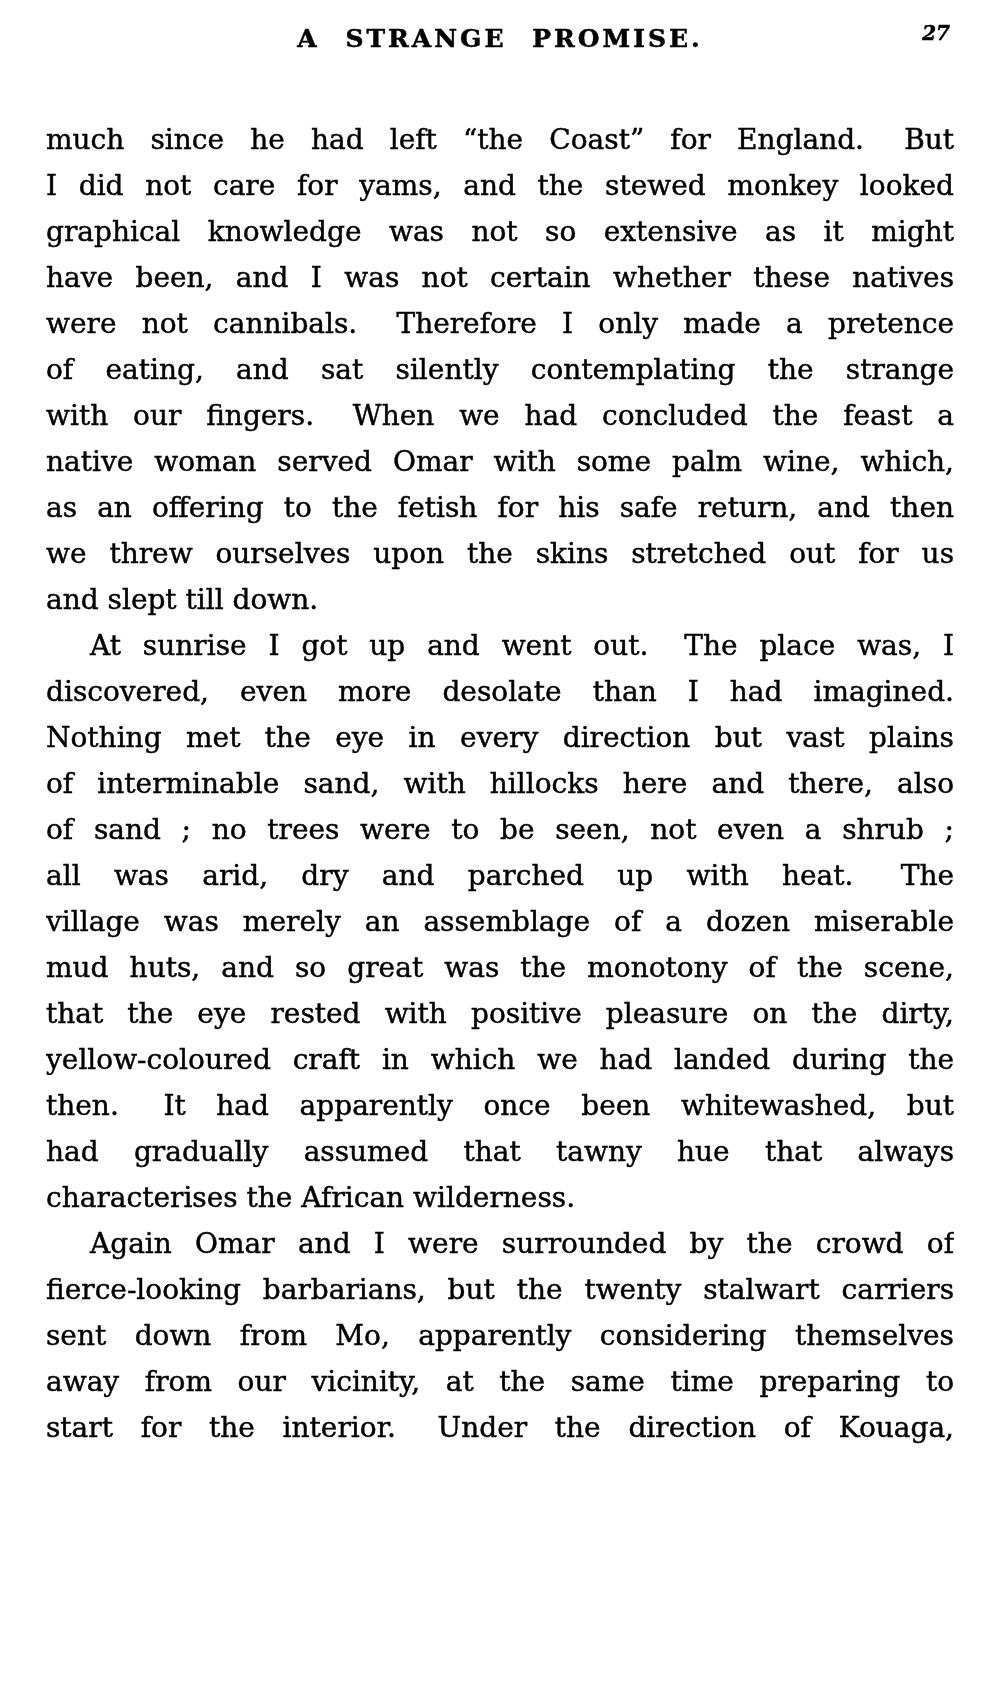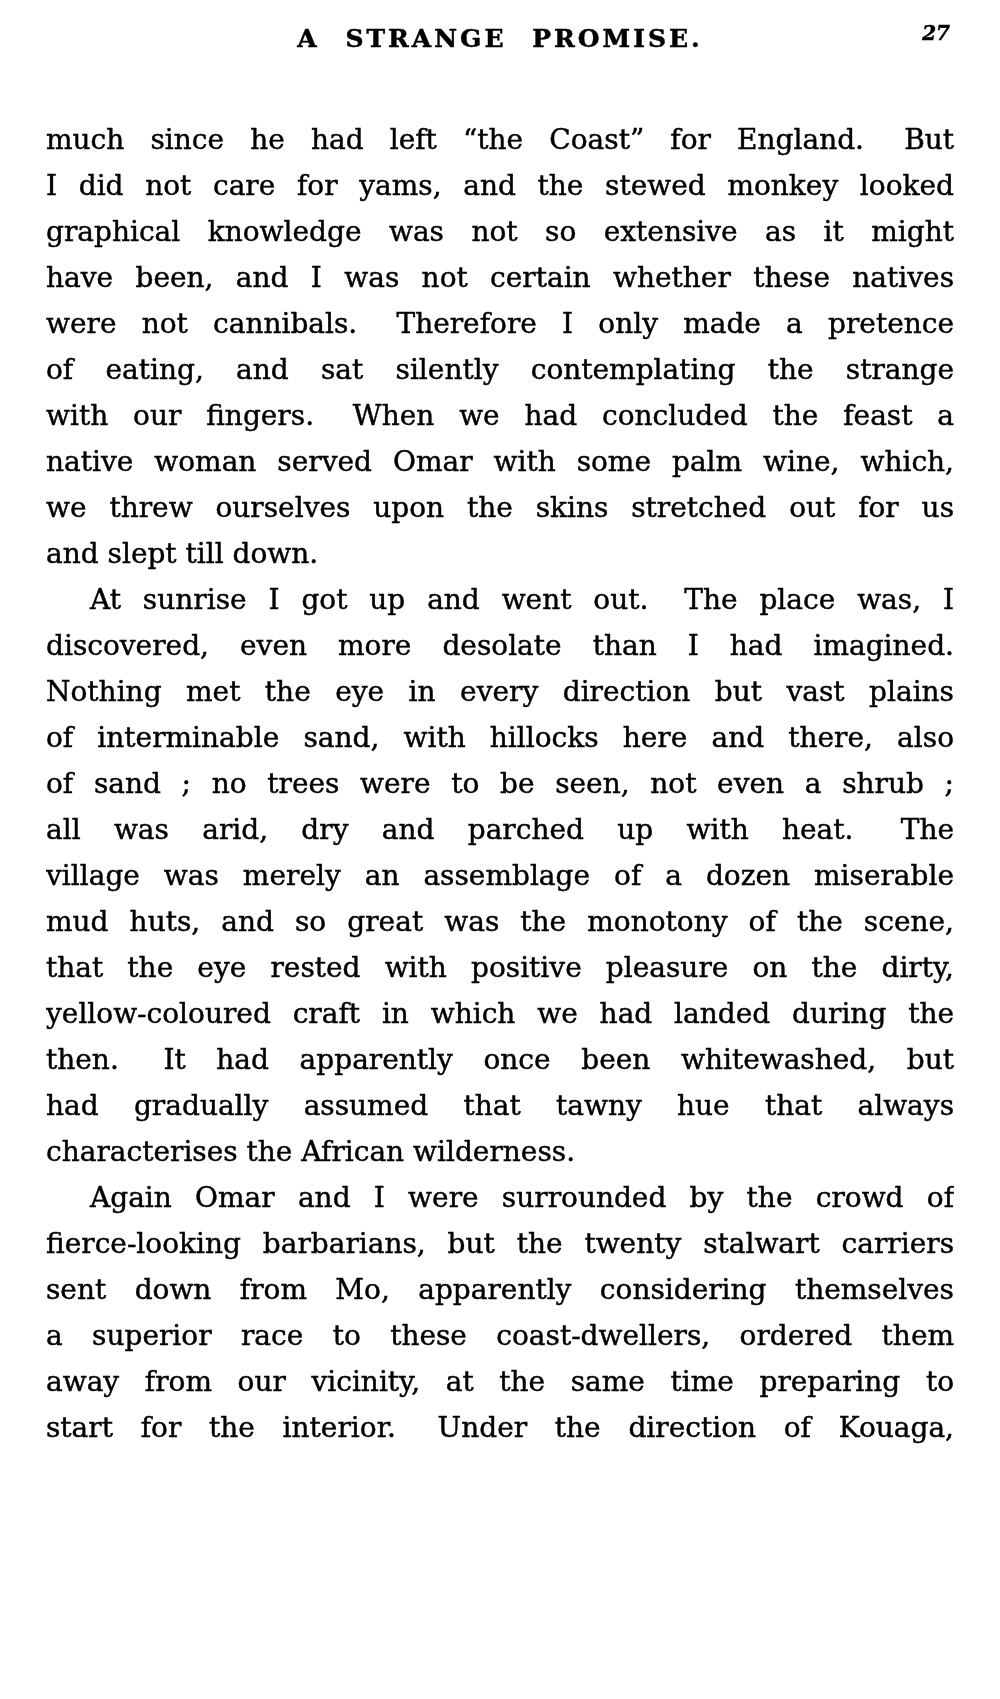--- a/index.html
+++ b/index.html
@@ -70,35 +70,35 @@
   </div>
   <div class="body-text" id="body-text">
       <div class="line">much since he had left “the Coast” for England.  But</div>
       <div class="line">I did not care for yams, and the stewed monkey looked</div>
       <div class="line">graphical knowledge was not so extensive as it might</div>
       <div class="line">have been, and I was not certain whether these natives</div>
       <div class="line">were not cannibals.  Therefore I only made a pretence</div>
       <div class="line">of eating, and sat silently contemplating the strange</div>
       <div class="line">with our fingers.  When we had concluded the feast a</div>
       <div class="line">native woman served Omar with some palm wine, which,</div>
+      <div class="line">as an offering to the fetish for his safe return, and then</div>
       <div class="line">we threw ourselves upon the skins stretched out for us</div>
       <div class="line last">and slept till down.</div>
       <div class="line indent">At sunrise I got up and went out.  The place was, I</div>
       <div class="line">discovered, even more desolate than I had imagined.</div>
       <div class="line">Nothing met the eye in every direction but vast plains</div>
       <div class="line">of interminable sand, with hillocks here and there, also</div>
       <div class="line">of sand ; no trees were to be seen, not even a shrub ;</div>
       <div class="line">all was arid, dry and parched up with heat.  The</div>
       <div class="line">village was merely an assemblage of a dozen miserable</div>
       <div class="line">mud huts, and so great was the monotony of the scene,</div>
       <div class="line">that the eye rested with positive pleasure on the dirty,</div>
       <div class="line">yellow-coloured craft in which we had landed during the</div>
       <div class="line">then.  It had apparently once been whitewashed, but</div>
       <div class="line">had gradually assumed that tawny hue that always</div>
       <div class="line last">characterises the African wilderness.</div>
       <div class="line indent">Again Omar and I were surrounded by the crowd of</div>
       <div class="line">fierce-looking barbarians, but the twenty stalwart carriers</div>
       <div class="line">sent down from Mo, apparently considering themselves</div>
-      <div class="line">a superior race to these coast-dwellers, ordered them</div>
       <div class="line">away from our vicinity, at the same time preparing to</div>
       <div class="line">start for the interior.  Under the direction of Kouaga,</div>
     </div>
 </div>
 
 </body></html>

